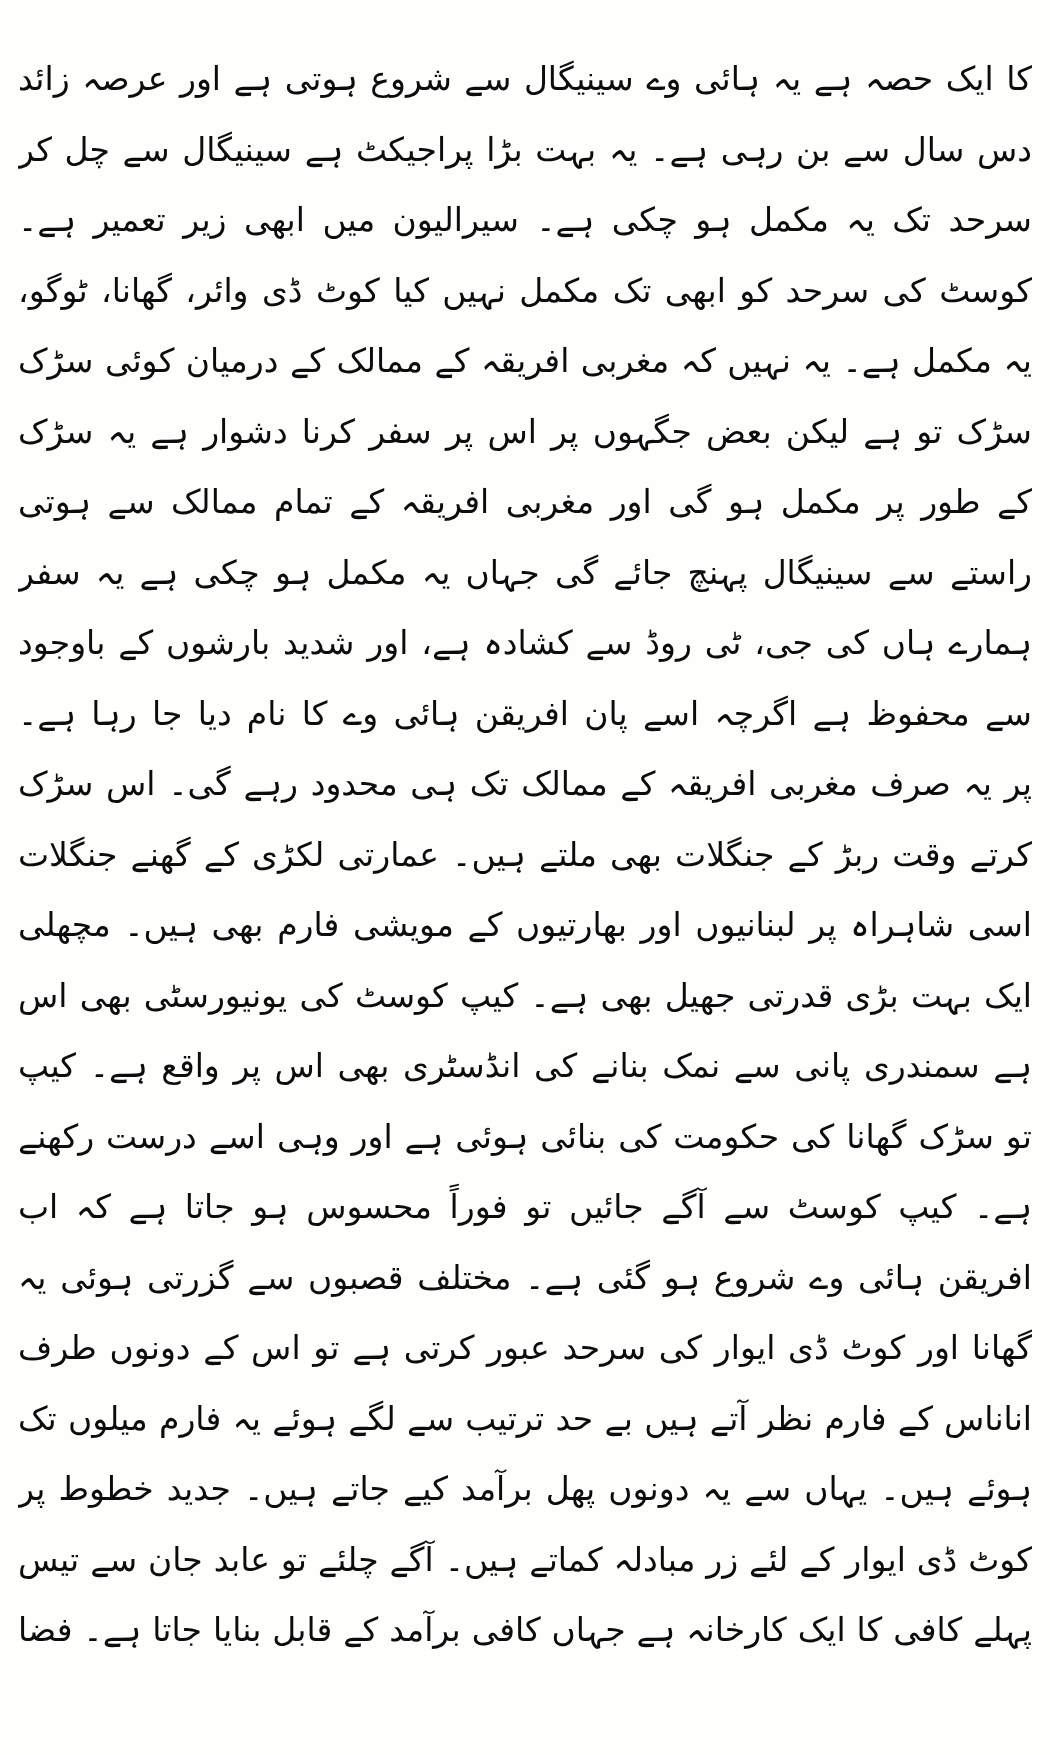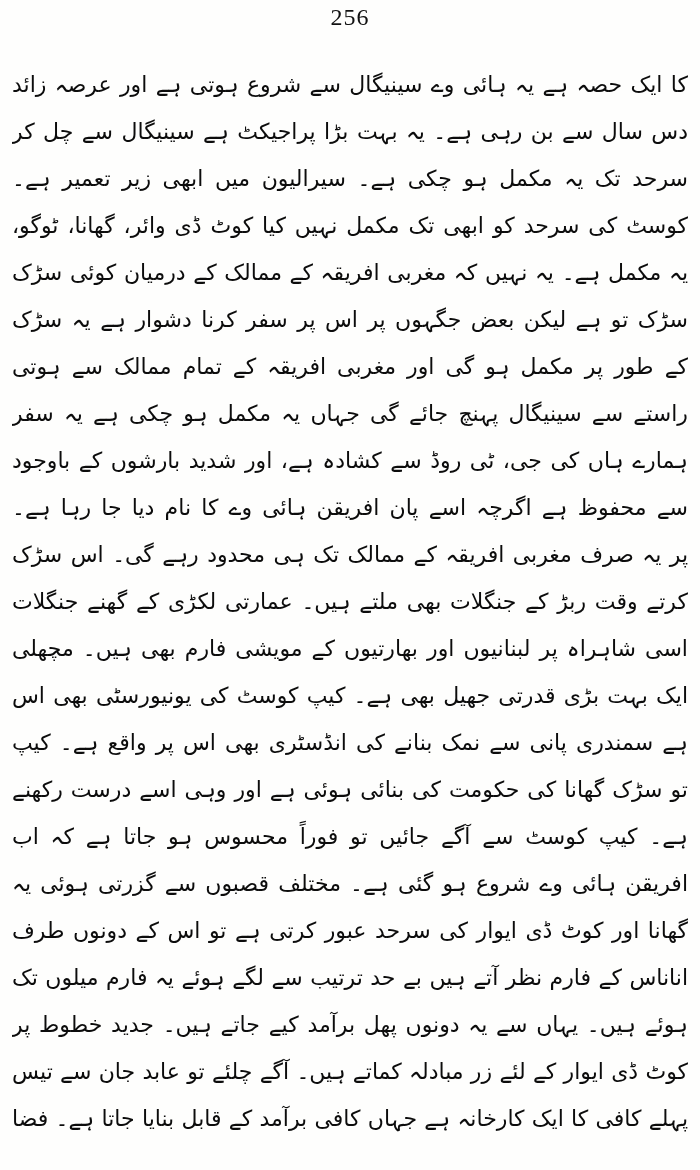--- a/index.html
+++ b/index.html
@@ -39,21 +39,20 @@
     text-align: justify;
     text-align-last: justify;
     -webkit-font-smoothing: antialiased;
   }
 </style>
 </head>
 <body>
 
 <div class="page">
 
-  <div class="page-number">256</div>
 
   <div class="text-block">
     <div class="text-line">کا ایک حصہ ہے یہ ہائی وے سینیگال سے شروع ہوتی ہے اور عرصہ زائد از PAN</div>
     <div class="text-line">دس سال سے بن رہی ہے۔ یہ بہت بڑا پراجیکٹ ہے سینیگال سے چل کر سیرالیون کی</div>
     <div class="text-line">سرحد تک یہ مکمل ہو چکی ہے۔ سیرالیون میں ابھی زیر تعمیر ہے۔ لائبیریا نے آئیوری</div>
     <div class="text-line">کوسٹ کی سرحد کو ابھی تک مکمل نہیں کیا کوٹ ڈی وائر، گھانا، ٹوگو، سے نائجیریا تک</div>
     <div class="text-line">یہ مکمل ہے۔ یہ نہیں کہ مغربی افریقہ کے ممالک کے درمیان کوئی سڑک موجود نہیں،</div>
     <div class="text-line">سڑک تو ہے لیکن بعض جگہوں پر اس پر سفر کرنا دشوار ہے یہ سڑک ایک سرکلر روڈ</div>
     <div class="text-line">کے طور پر مکمل ہو گی اور مغربی افریقہ کے تمام ممالک سے ہوتی ہوئی ایک متبادل</div>
     <div class="text-line">راستے سے سینیگال پہنچ جائے گی جہاں یہ مکمل ہو چکی ہے یہ سفر آسان ہو گیا ہے</div>

